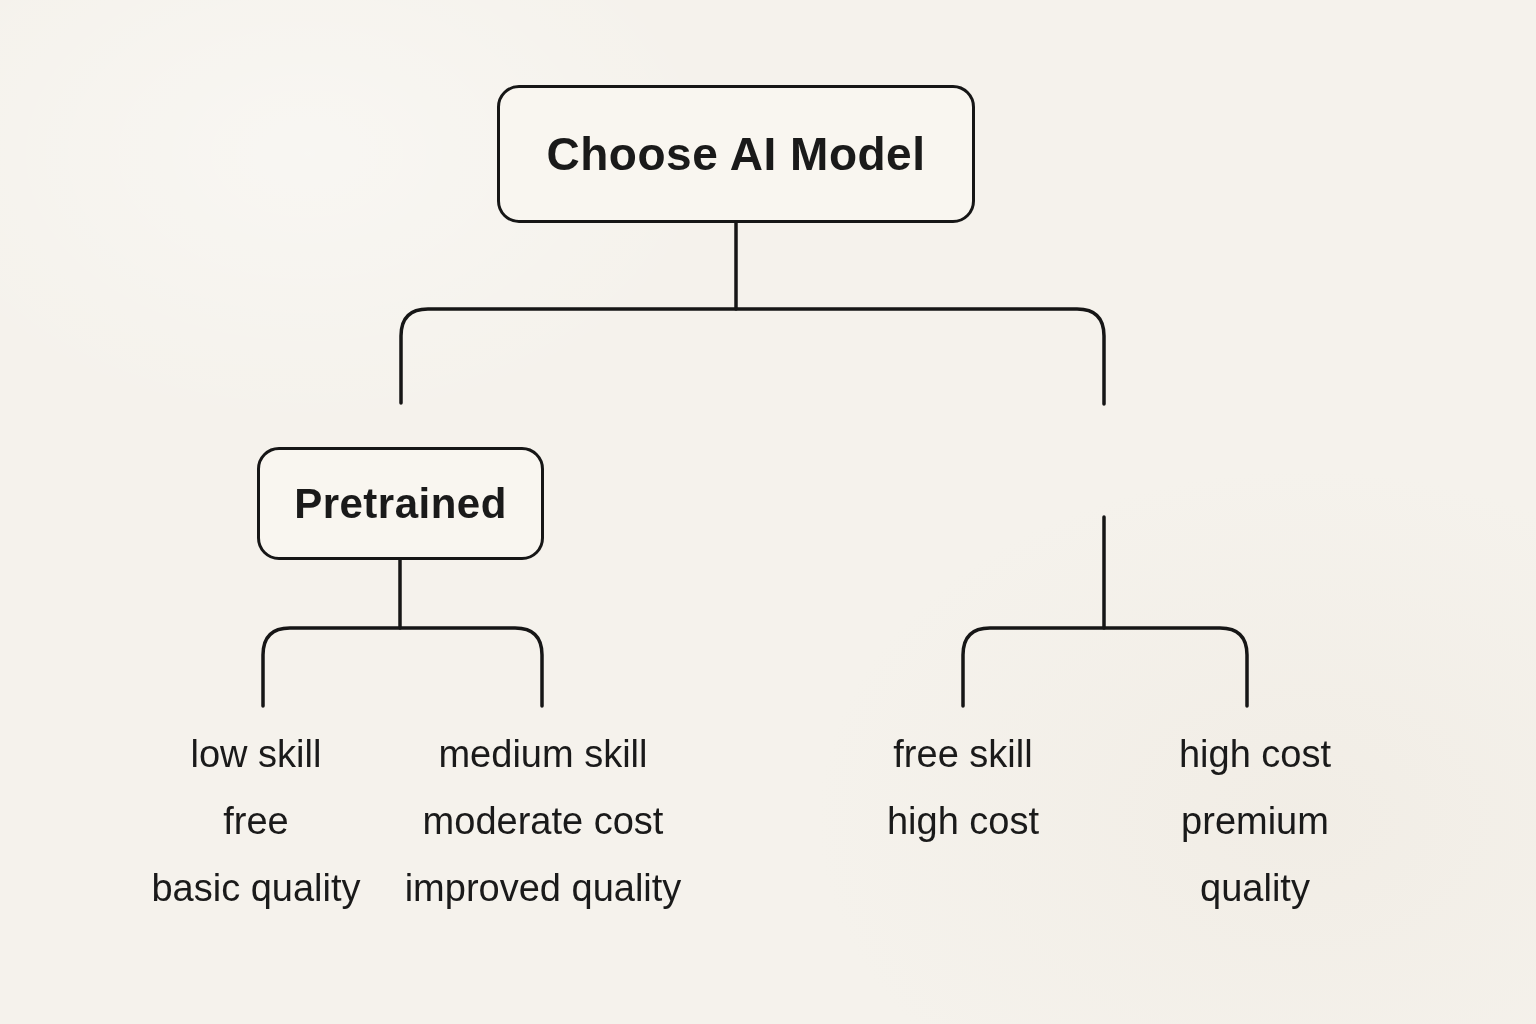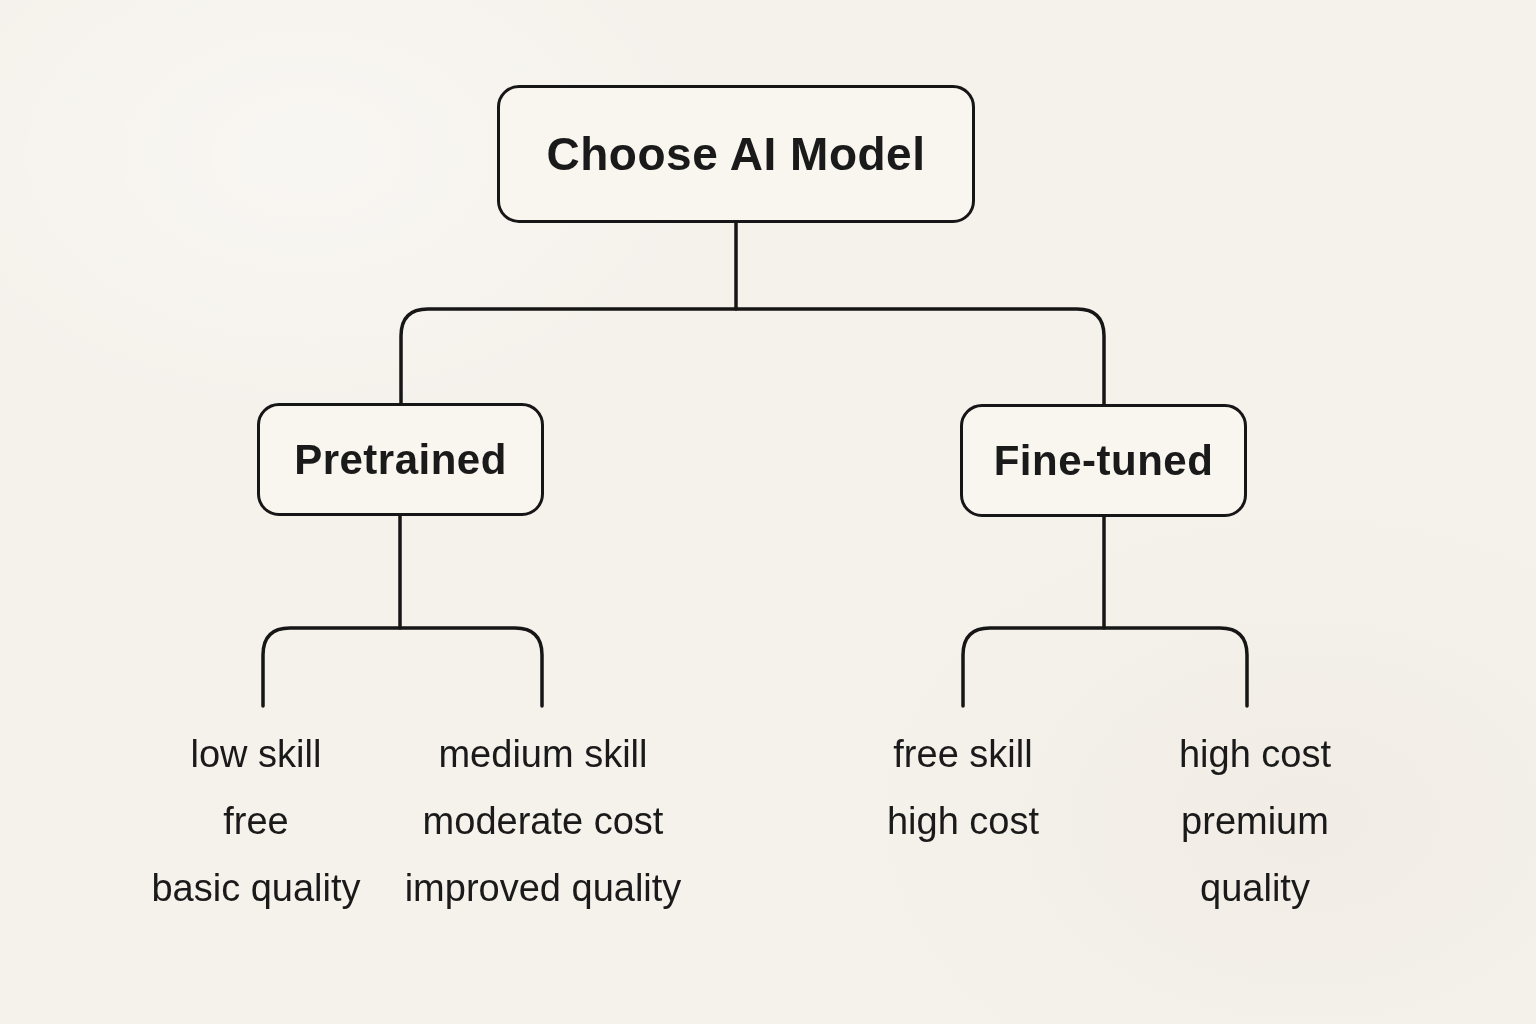--- a/index.html
+++ b/index.html
@@ -59,20 +59,21 @@
     letter-spacing: 0.5px;
   }
   .node-root {
     left: 497px; top: 85px;
     width: 478px; height: 138px;
     font-size: 46px;
   }
   .node-branch {
     width: 287px; height: 113px;
     font-size: 42px;
+    margin-top: 44px;
   }
   .node-pretrained { left: 257px; top: 403px; }
   .node-finetuned  { left: 960px; top: 404px; }
   .leaf {
     position: absolute;
     transform: translateX(-50%);
     top: 721px;
     text-align: center;
     color: var(--text);
     font-size: 38px;
@@ -102,23 +103,20 @@
   </svg>
 
   <div class="node node-root">
     <span>Choose AI Model</span>
   </div>
 
   <div class="node node-branch node-pretrained">
     <span>Pretrained</span>
   </div>
 
-  <div class="node node-branch node-finetuned">
-    <span>Fine-tuned</span>
-  </div>
 
   <div class="leaf" style="left:256px">
     <div>low skill</div>
     <div>free</div>
     <div>basic quality</div>
   </div>
 
   <div class="leaf" style="left:543px">
     <div>medium skill</div>
     <div>moderate cost</div>

